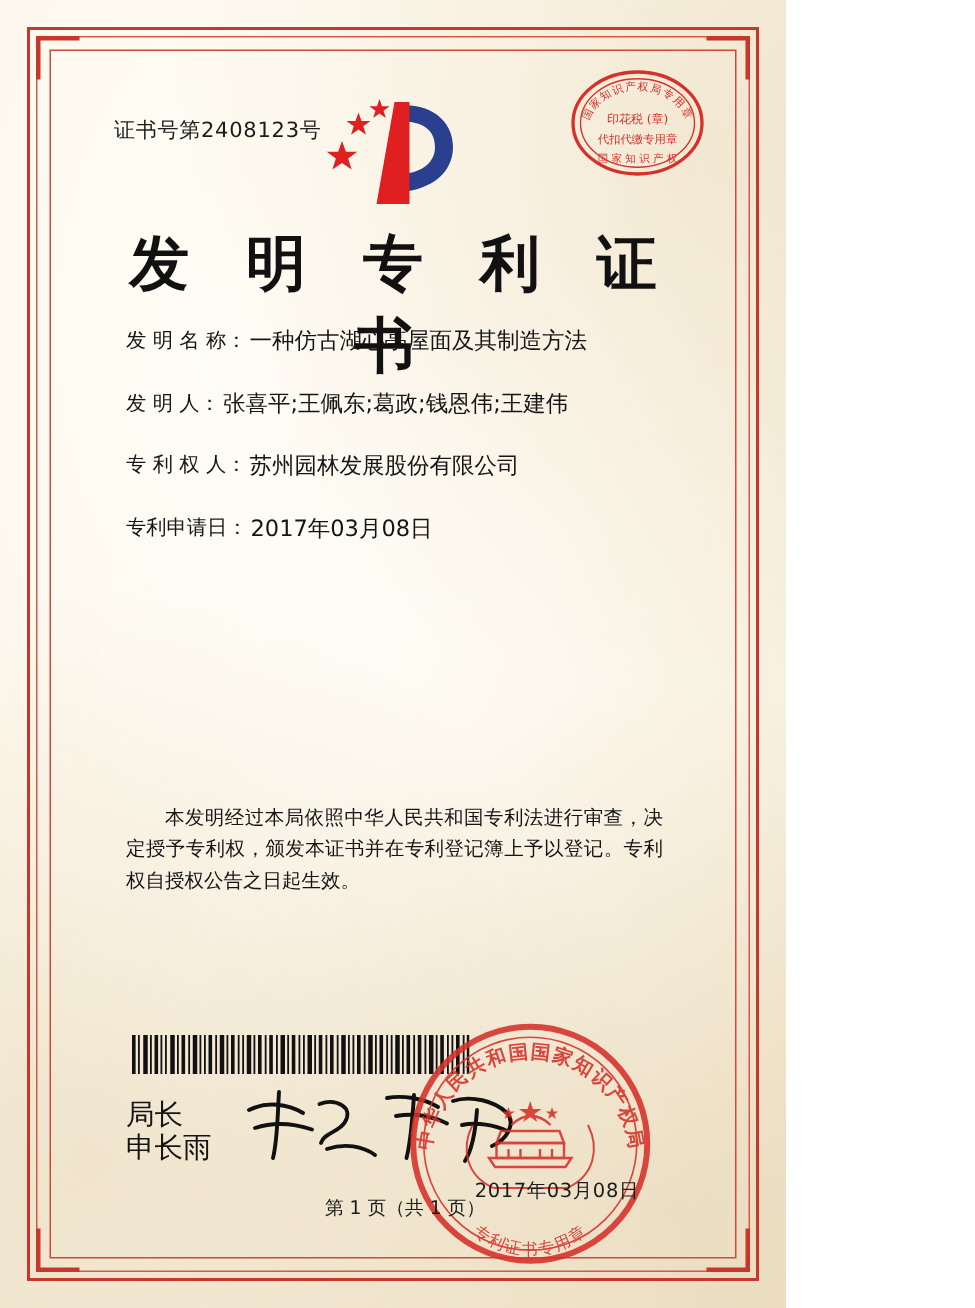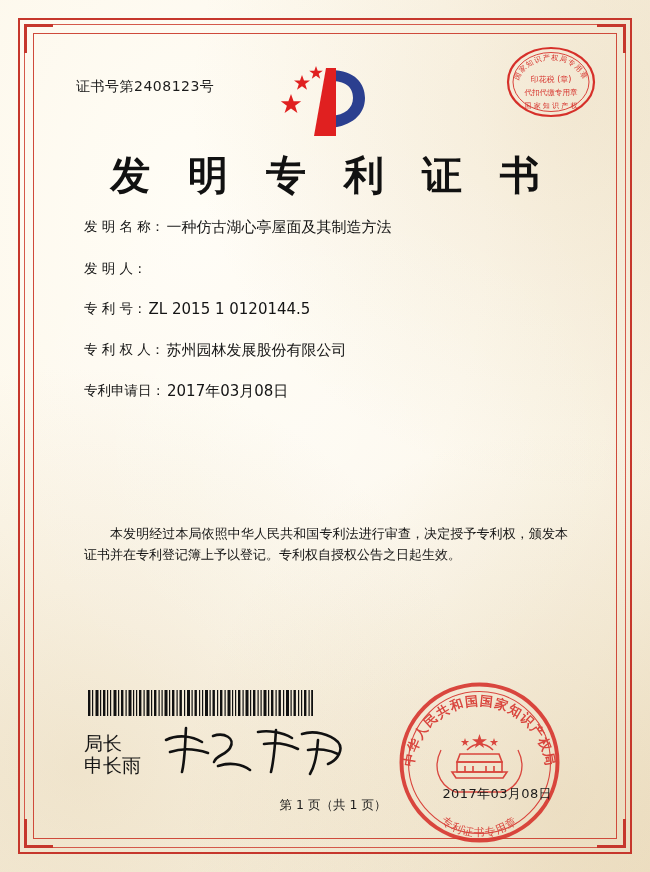--- a/index.html
+++ b/index.html
@@ -10,21 +10,21 @@
   body {
     width: 650px;
     height: 872px;
     font-family: "DejaVu Sans", "Liberation Sans", sans-serif;
     overflow: hidden;
   }
 
   
   #certificate {
     position: relative;
-    width: 650px;
+    width: 524px;
     height: 872px;
     background:
       radial-gradient(ellipse at 30% 25%, #fffdf6 0%, #fdf8ec 45%, #f7efdd 78%, #f2e6cd 100%);
     box-sizing: border-box;
     overflow: hidden;
   }
   
   #certificate::before {
     content: "";
     position: absolute;
@@ -152,21 +152,21 @@
     top: 483px;
     left: 44px;
     right: 42px;
     font-family: "DejaVu Sans", "Liberation Sans", sans-serif;
     font-size: 13px;
     line-height: 21px;
     color: #141414;
     text-align: justify;
   }
   .paragraphs p {
-    margin: 0 0 3px 0;
+    margin: 12px 0 3px 0;
     text-indent: 26px;
   }
 
   
   .barcode {
     position: absolute;
     left: 48px;
     top: 650px;
     width: 225px;
     height: 26px;
@@ -268,26 +268,23 @@
 
     <div class="fields">
 
       <div class="field-row">
         <span class="field-label">发 明 名 称：</span>
         <span class="field-value">一种仿古湖心亭屋面及其制造方法</span>
       </div>
 
       <div class="field-row">
         <span class="field-label">发 明 人：</span>
+        <span class="field-value">张喜平;王佩东;葛政;钱恩伟;王建伟</span>
       </div>
 
-      <div class="field-row">
-        <span class="field-label">专 利 号：</span>
-        <span class="field-value">ZL 2015 1 0120144.5</span>
-      </div>
 
 
       <div class="field-row">
         <span class="field-label">专 利 权 人：</span>
         <span class="field-value">苏州园林发展股份有限公司</span>
       </div>
 
       <div class="field-row">
         <span class="field-label">专利申请日：</span>
         <span class="field-value">2017年03月08日</span>

